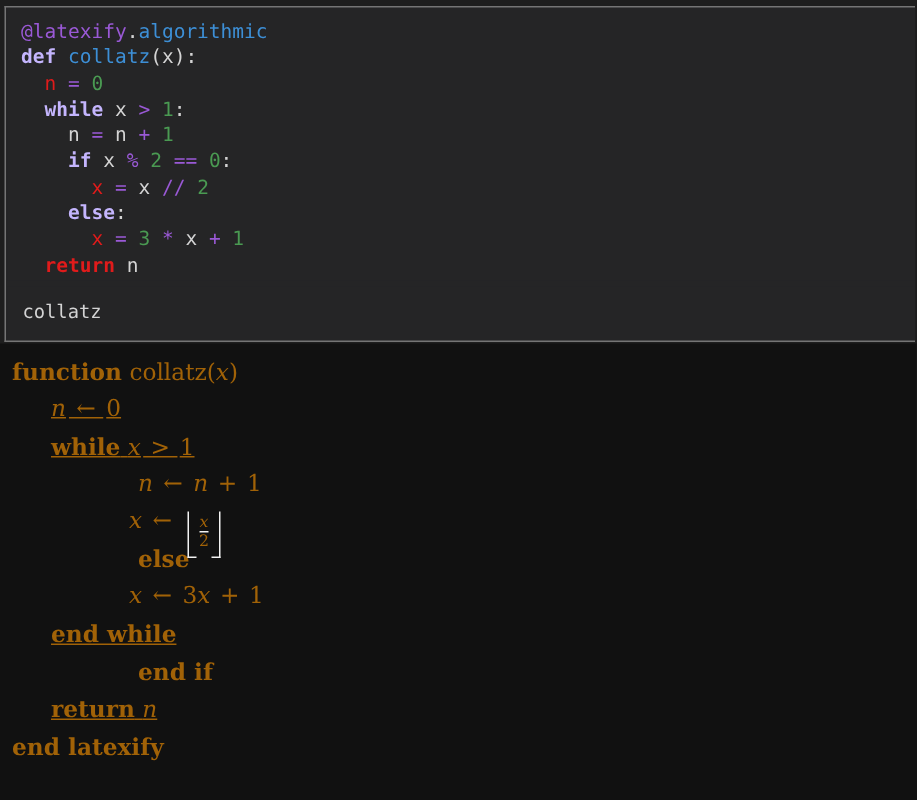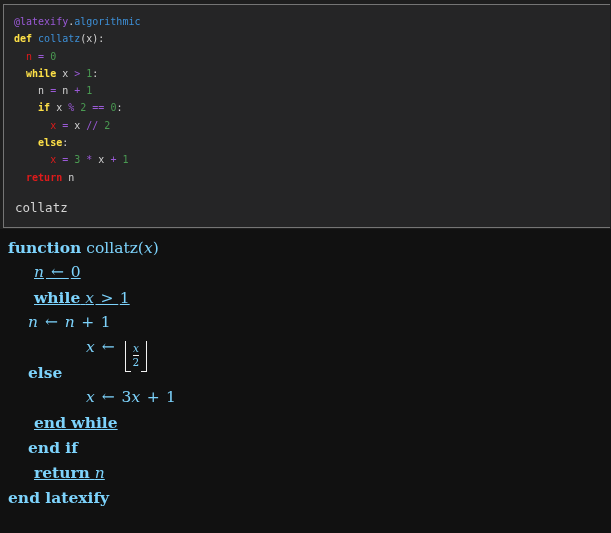--- a/index.html
+++ b/index.html
@@ -41,35 +41,35 @@
   #code-area {
     position: absolute;
     left: 1px;
     top: 1px;
     right: 0;
     height: 181px;
     background: #252526;
     padding: 7px 0 0 9px;
     box-sizing: border-box;
     font-family: "DejaVu Sans Mono", "Liberation Mono", monospace;
-    font-size: 10px;
+    font-size: 13px;
     line-height: 17.3px;
     white-space: pre;
     overflow: hidden;
   }
   .code-line {
     white-space: pre;
     height: 17.3px;
   }
 
   
   .tk-dec      { color: #9a59d6; }   
   .tk-dot      { color: #d4d4d4; }
   .tk-attr     { color: #3d8fd6; }   
-  .tk-kw       { color: #fde047; font-weight: bold; }  
+  .tk-kw       { color: #c4b5fd; font-weight: bold; }  
   .tk-kwret    { color: #e01b1b; font-weight: bold; }  
   .tk-fn       { color: #3d8fd6; }   
   .tk-plain    { color: #d4d4d4; }
   .tk-target   { color: #e01b1b; }   
   .tk-op       { color: #9a59d6; }   
   .tk-num      { color: #4a9a52; }   
 
   
   #cell-output-area {
     position: absolute;
@@ -95,31 +95,31 @@
     top: 229px;
     width: 611px;
     height: 304px;
     background: #111111;
     box-sizing: border-box;
     padding: 6px 0 0 0;
     overflow: hidden;
   }
   .tex-line {
     font-family: "DejaVu Serif", "Liberation Serif", serif;
-    color: #7dd3fc;
+    color: #a16207;
     font-size: 15.5px;
     height: 25px;
     line-height: 25px;
     white-space: nowrap;
     padding-left: 8px;
     box-sizing: border-box;
   }
   .ind-0 { padding-left: 8px;  }
   .ind-1 { padding-left: 34px; text-decoration: underline; }
-  .ind-2 { padding-left: 28px; }
+  .ind-2 { padding-left: 92px; }
   .ind-3 { padding-left: 86px; }
 
   
   .tex-kw  { font-weight: bold; }
   .tex-rm  { font-weight: normal; font-style: normal; }
   .tex-var { font-style: italic; }
   .tex-num { font-style: normal; }
   .tex-op  { font-style: normal; padding: 0 1.5px; }
   .tex-arrow { font-style: normal; padding: 0 2px; }
 

